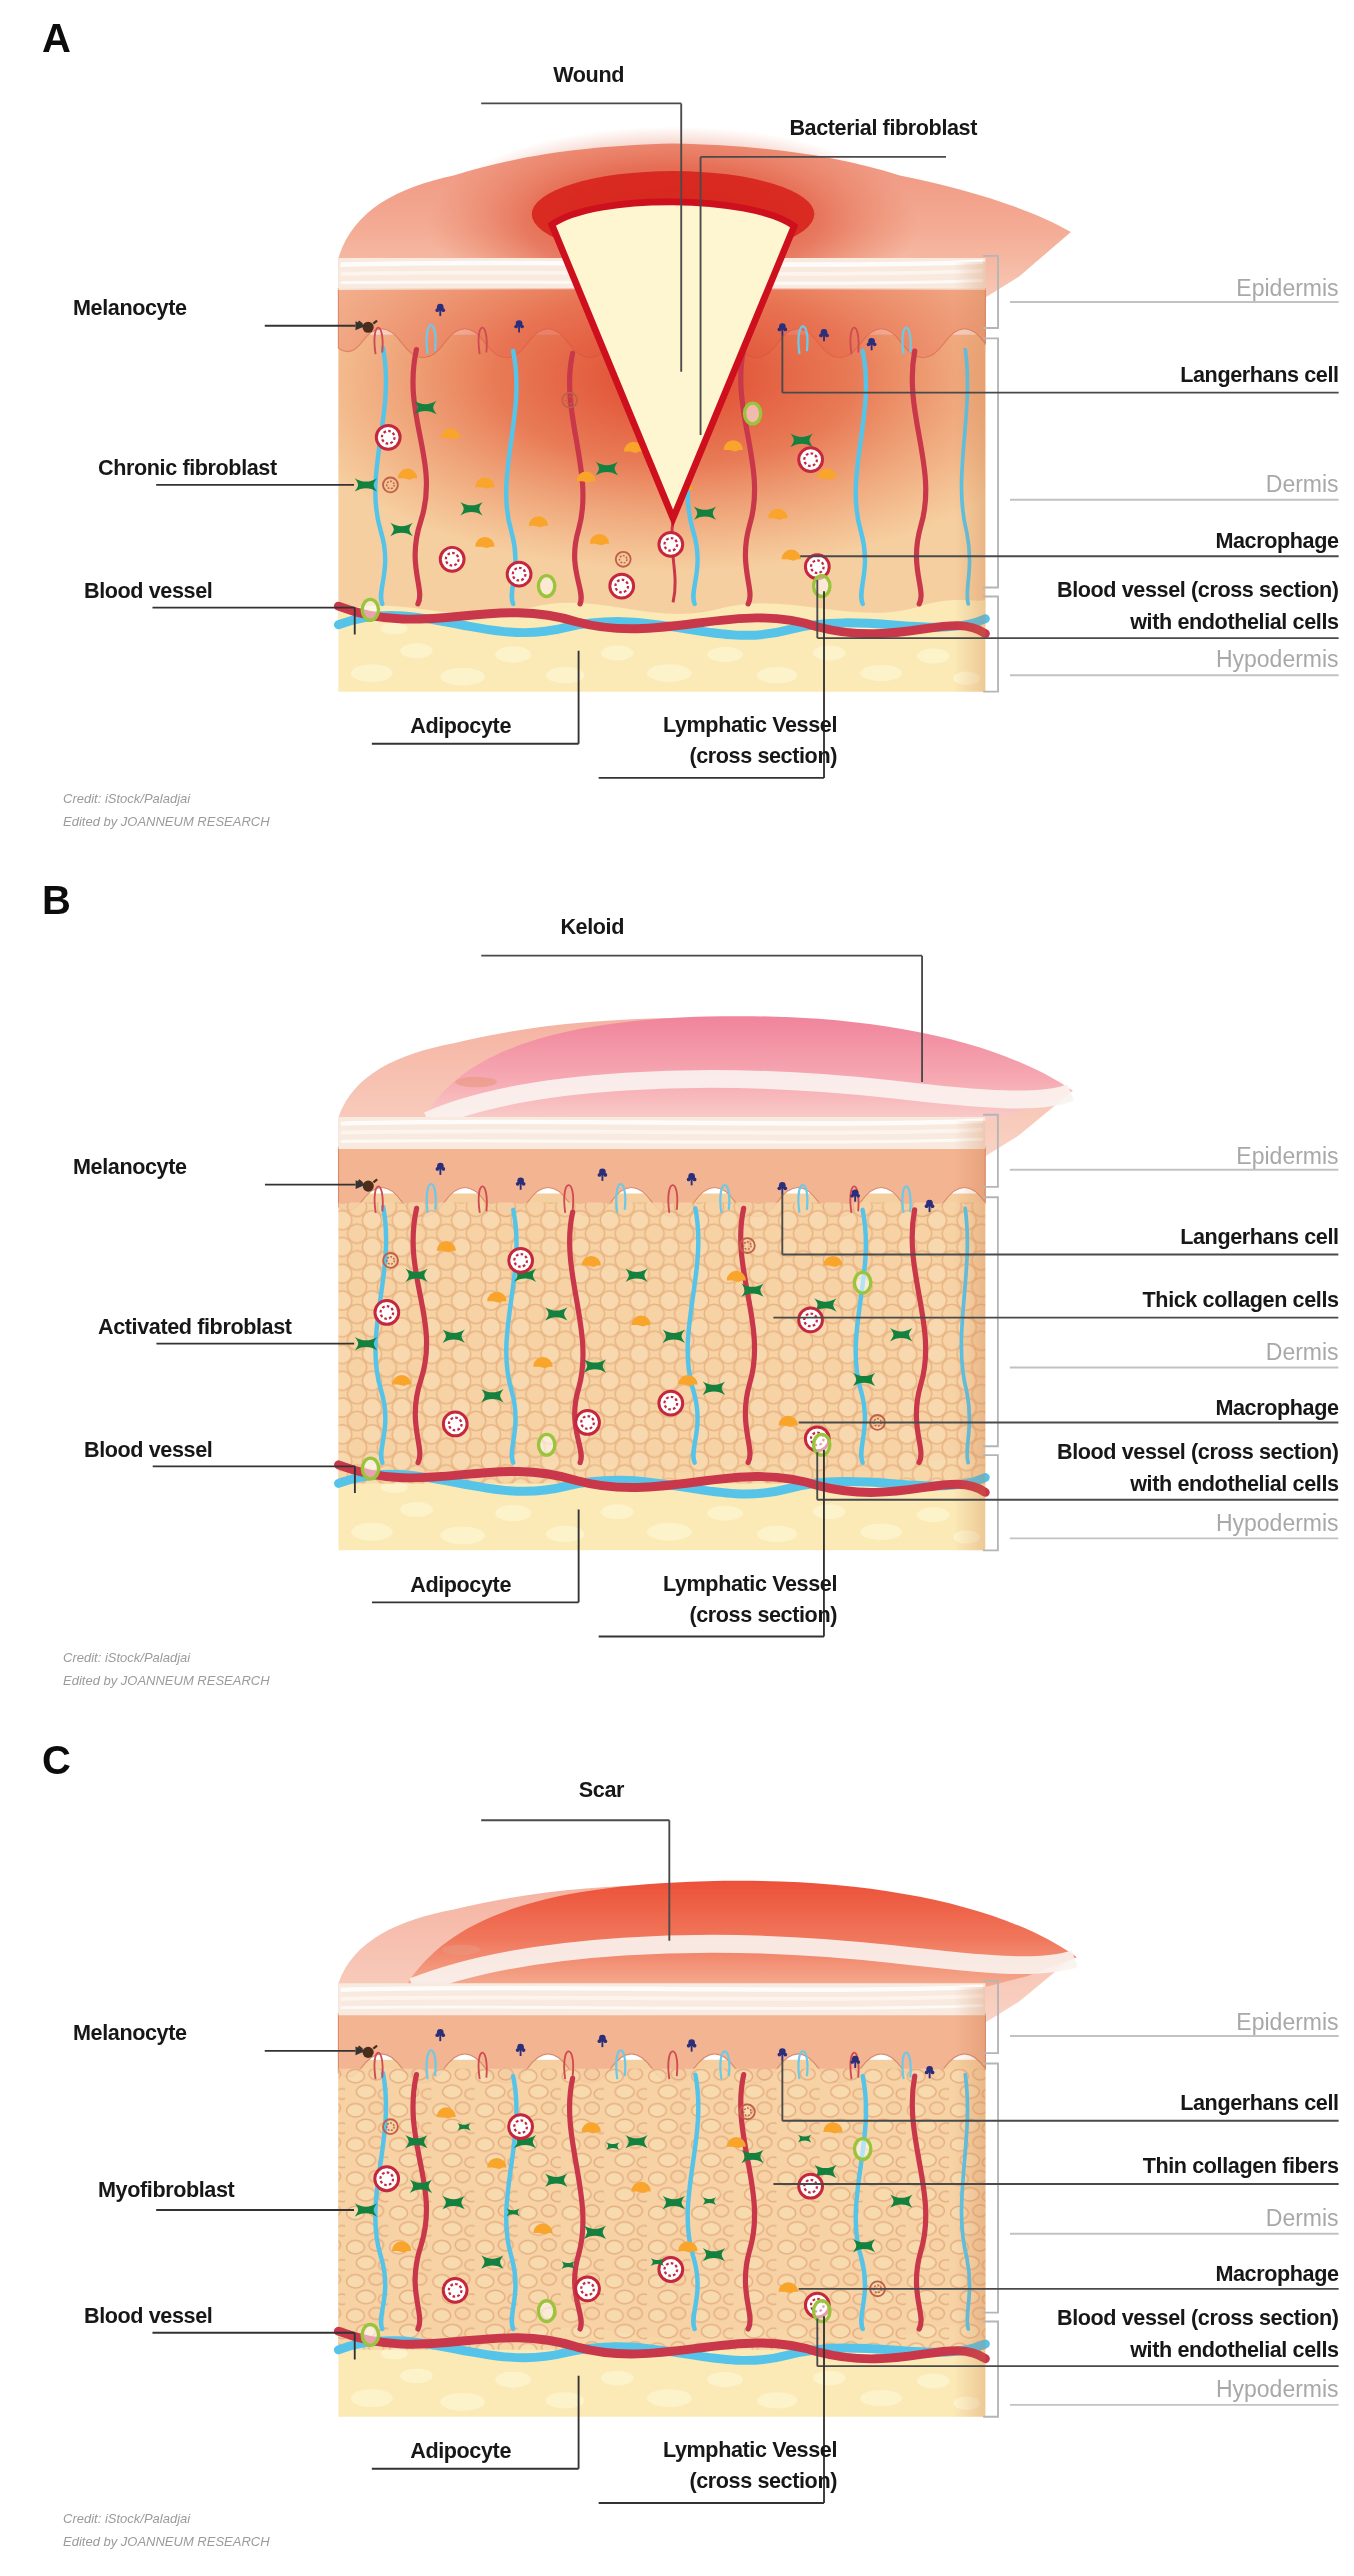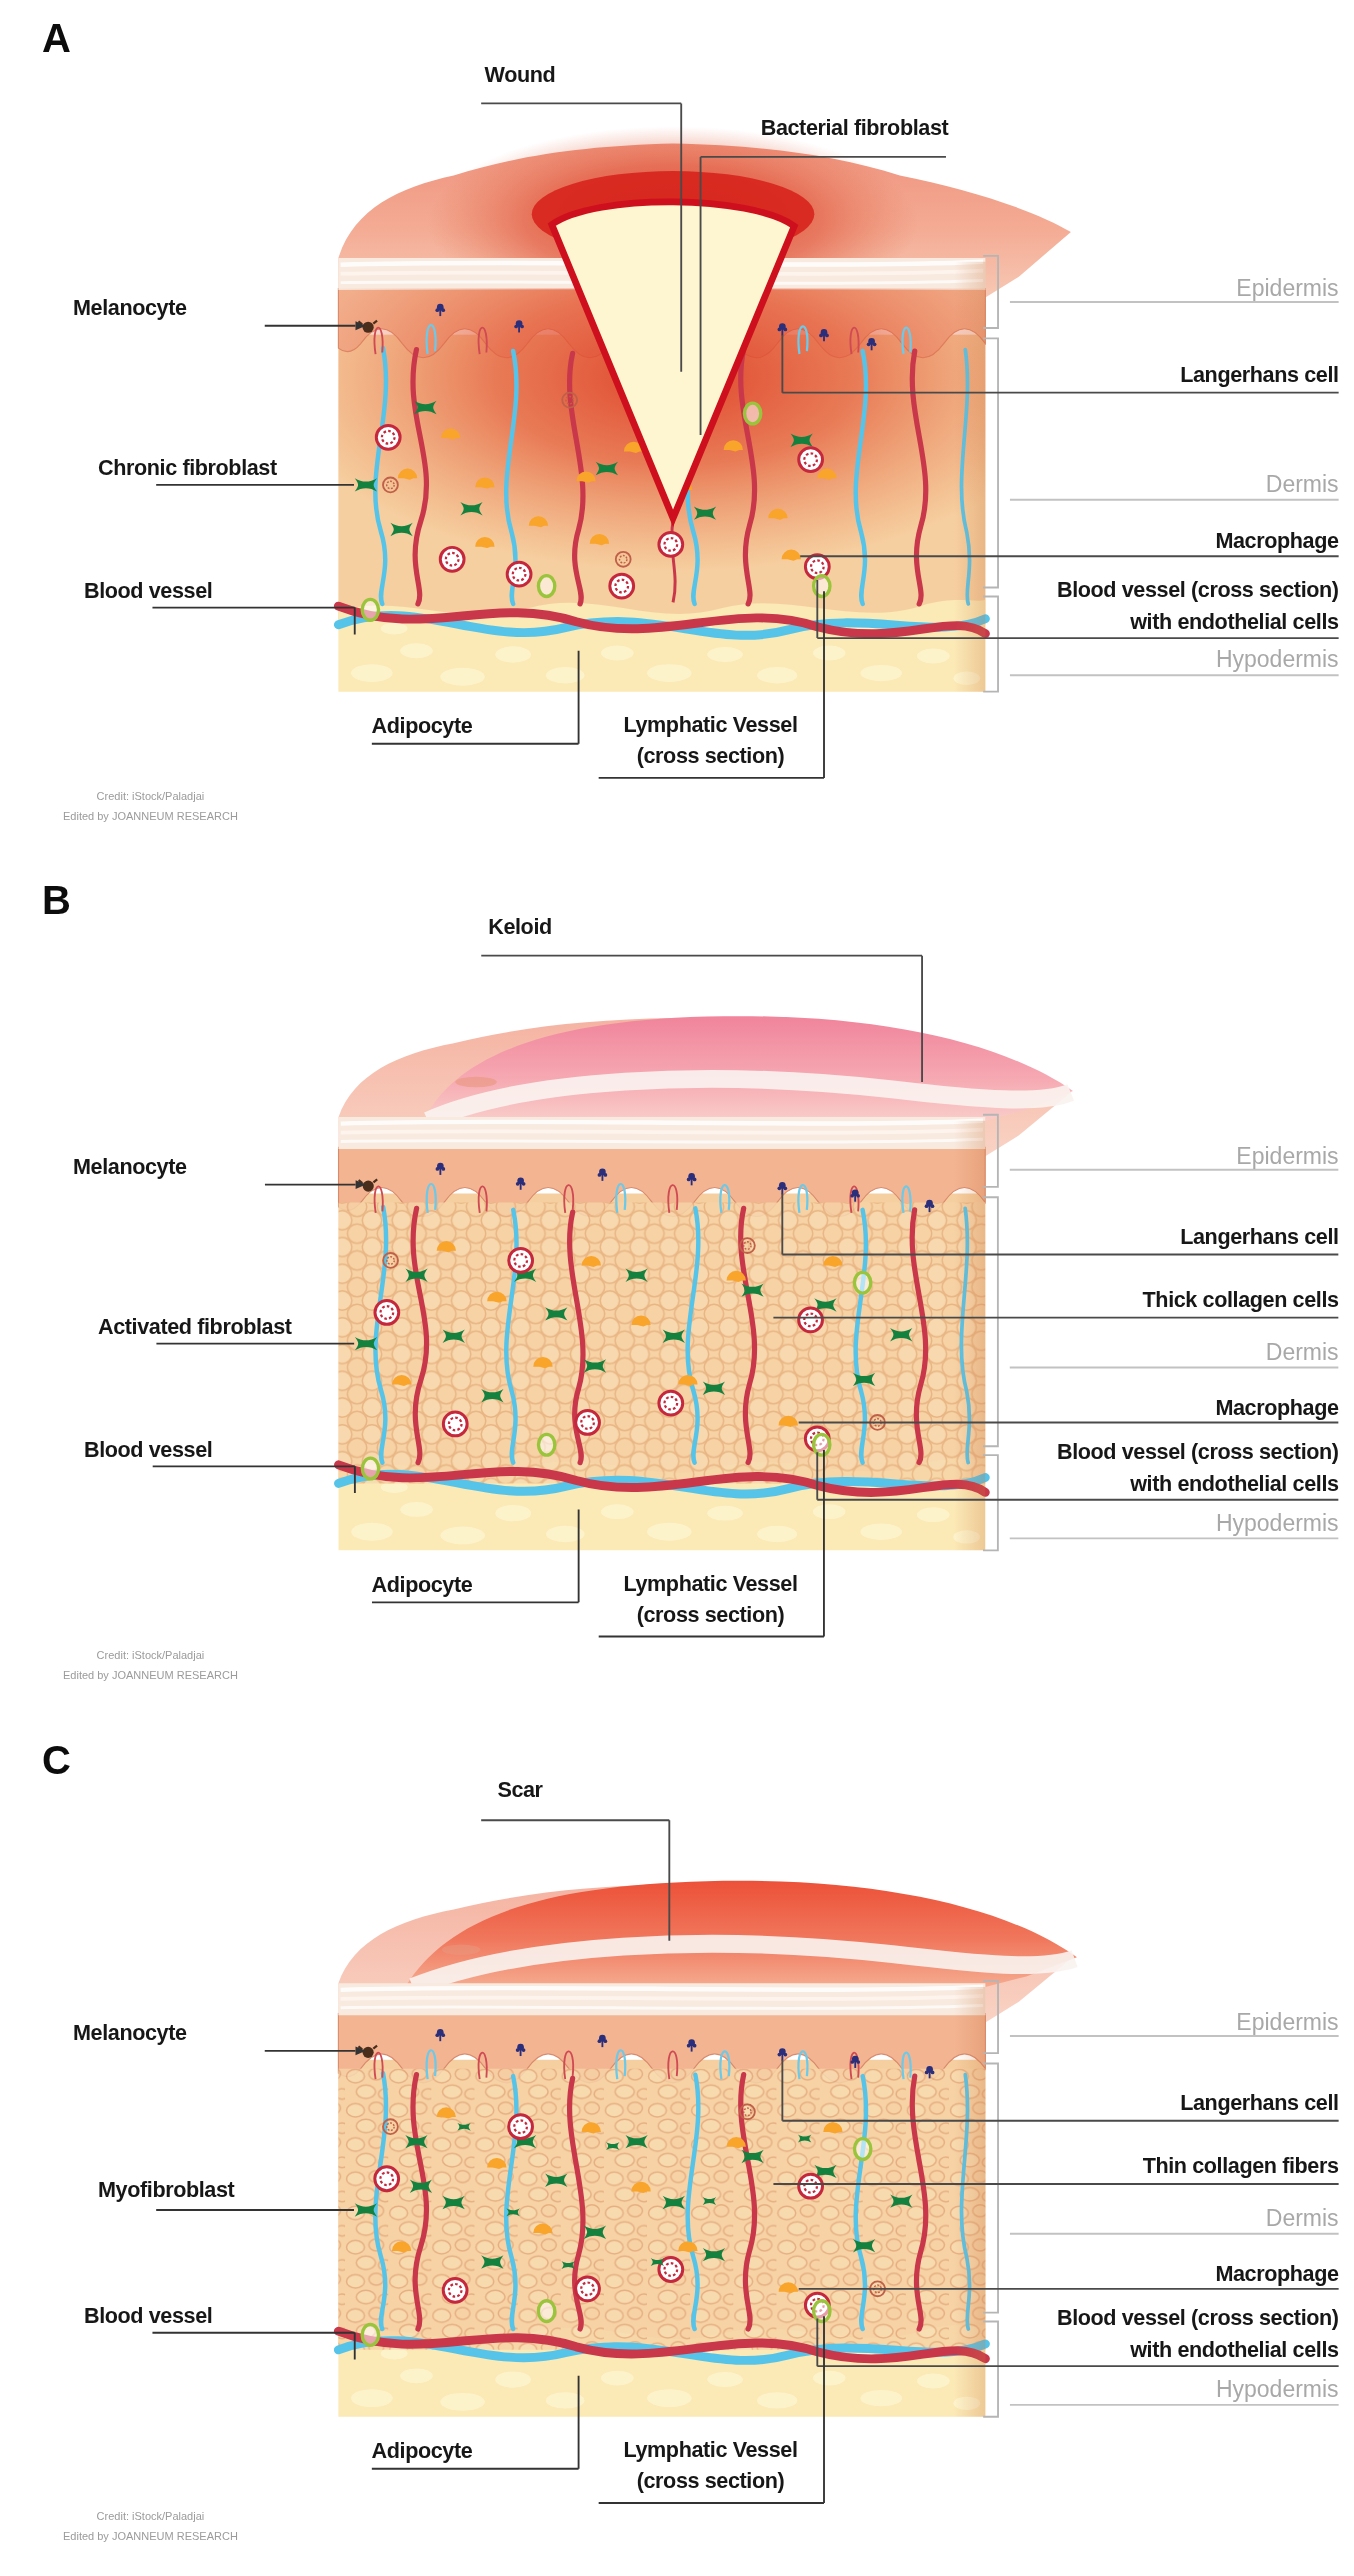--- a/index.html
+++ b/index.html
@@ -9,26 +9,26 @@
     --lymph_green:#9ac43b; --langerhans_navy:#2b2e7a; --melanocyte_brown:#4a2e1b;
     --bacteria_green:#2f9e41; --label_gray:#a8a8a8; --label_black:#171717;
   }
   html,body{margin:0;padding:0;background:#fff;}
   body{width:1355px;font-family:"Liberation Sans", sans-serif;}
   .panel{position:relative;width:1355px;overflow:hidden;background:#fff;}
   .scene{position:absolute;left:0;top:0;}
   .letter{position:absolute;left:42px;font-size:40px;font-weight:bold;color:#0c0c0c;}
   .lbl{position:absolute;font-size:21.6px;font-weight:bold;color:var(--label_black);
        letter-spacing:-0.4px;white-space:nowrap;line-height:1.05;}
-  .lbl.center{text-align:center;}
+  .lbl.center{text-align:right;}
   .lbl.ra{text-align:left;}
   .lbl.rr{right:16.4px;text-align:left;}
   .gray{position:absolute;right:16.4px;text-align:center;font-size:23px;font-weight:normal;
         color:var(--label_gray);letter-spacing:0;white-space:nowrap;}
-  .credit{position:absolute;left:63px;font-size:11px;color:#9b9b9b;line-height:1.8;text-align:center;}
+  .credit{position:absolute;left:63px;font-size:13px;font-style:italic;color:#9b9b9b;line-height:1.8;}
 </style>
 </head>
 <body>
 
 <section class="panel" style="height:859px">
   <svg class="scene" width="1355" height="859" viewBox="0 0 1822 1155">
     <defs>
       <linearGradient id="surfGrad" x1="0" y1="0" x2="0" y2="1">
         <stop offset="0" stop-color="#ef927d"></stop>
           <stop offset="0.55" stop-color="#f4ab94"></stop>

